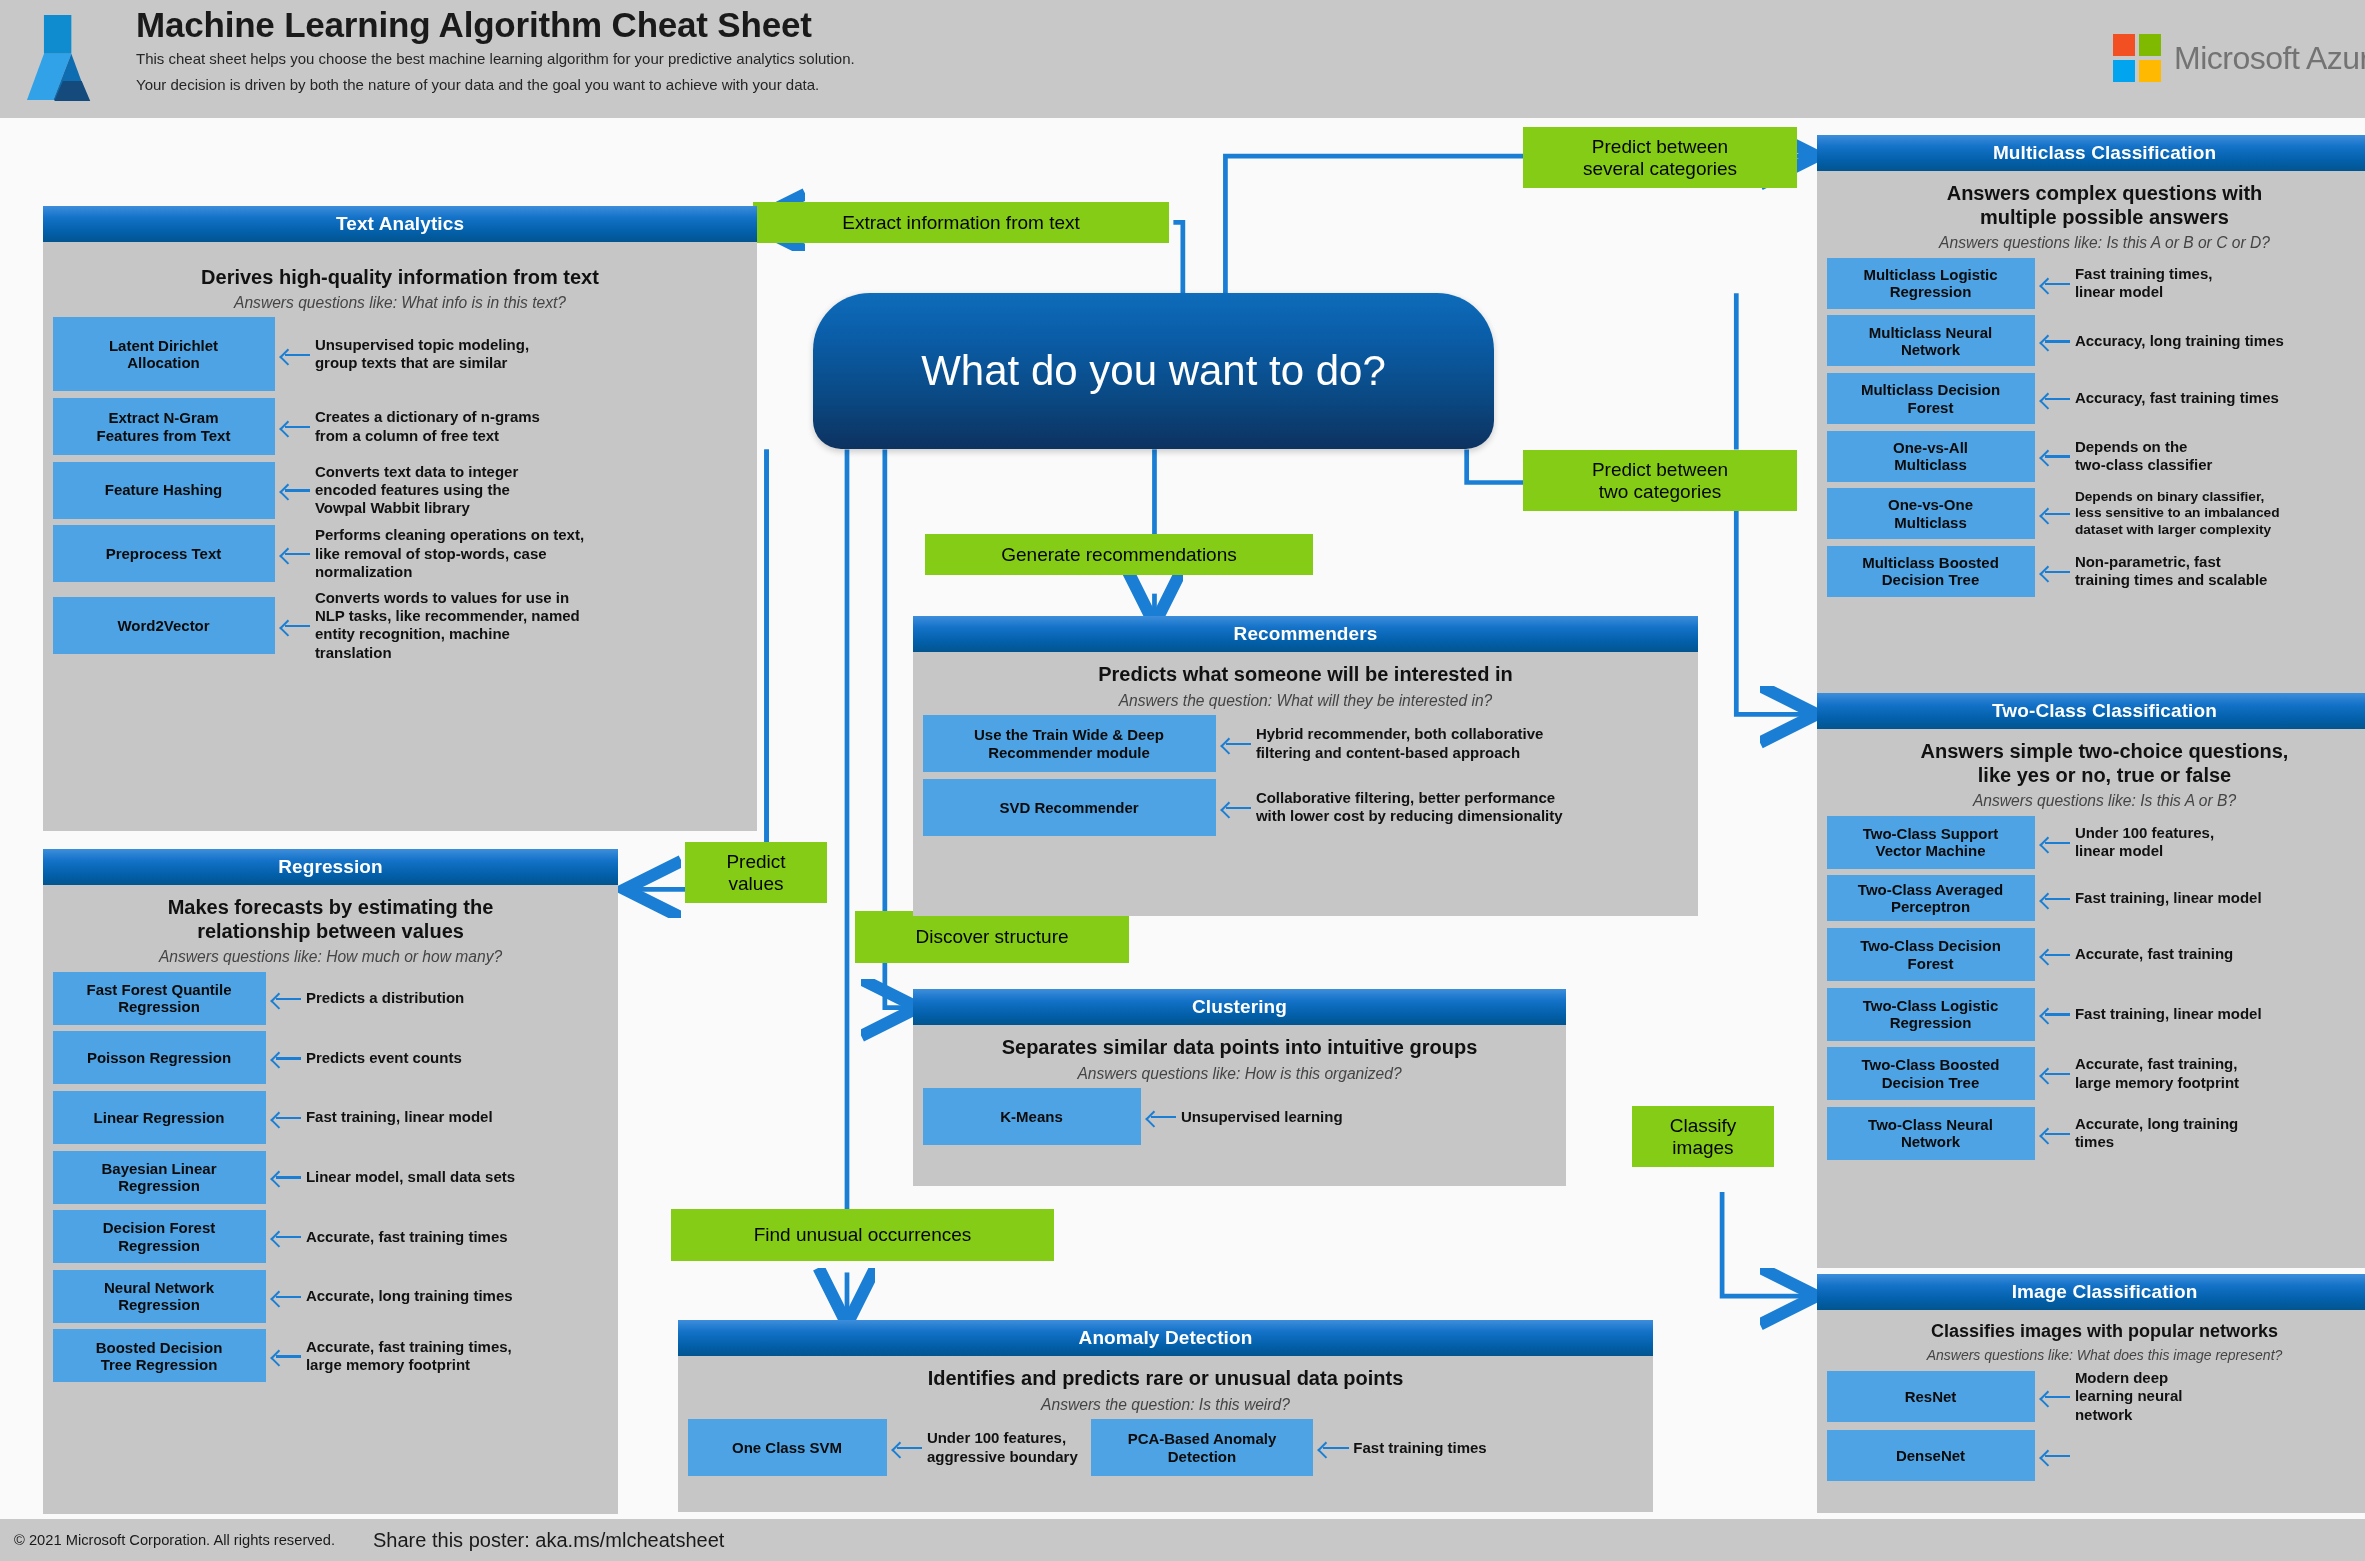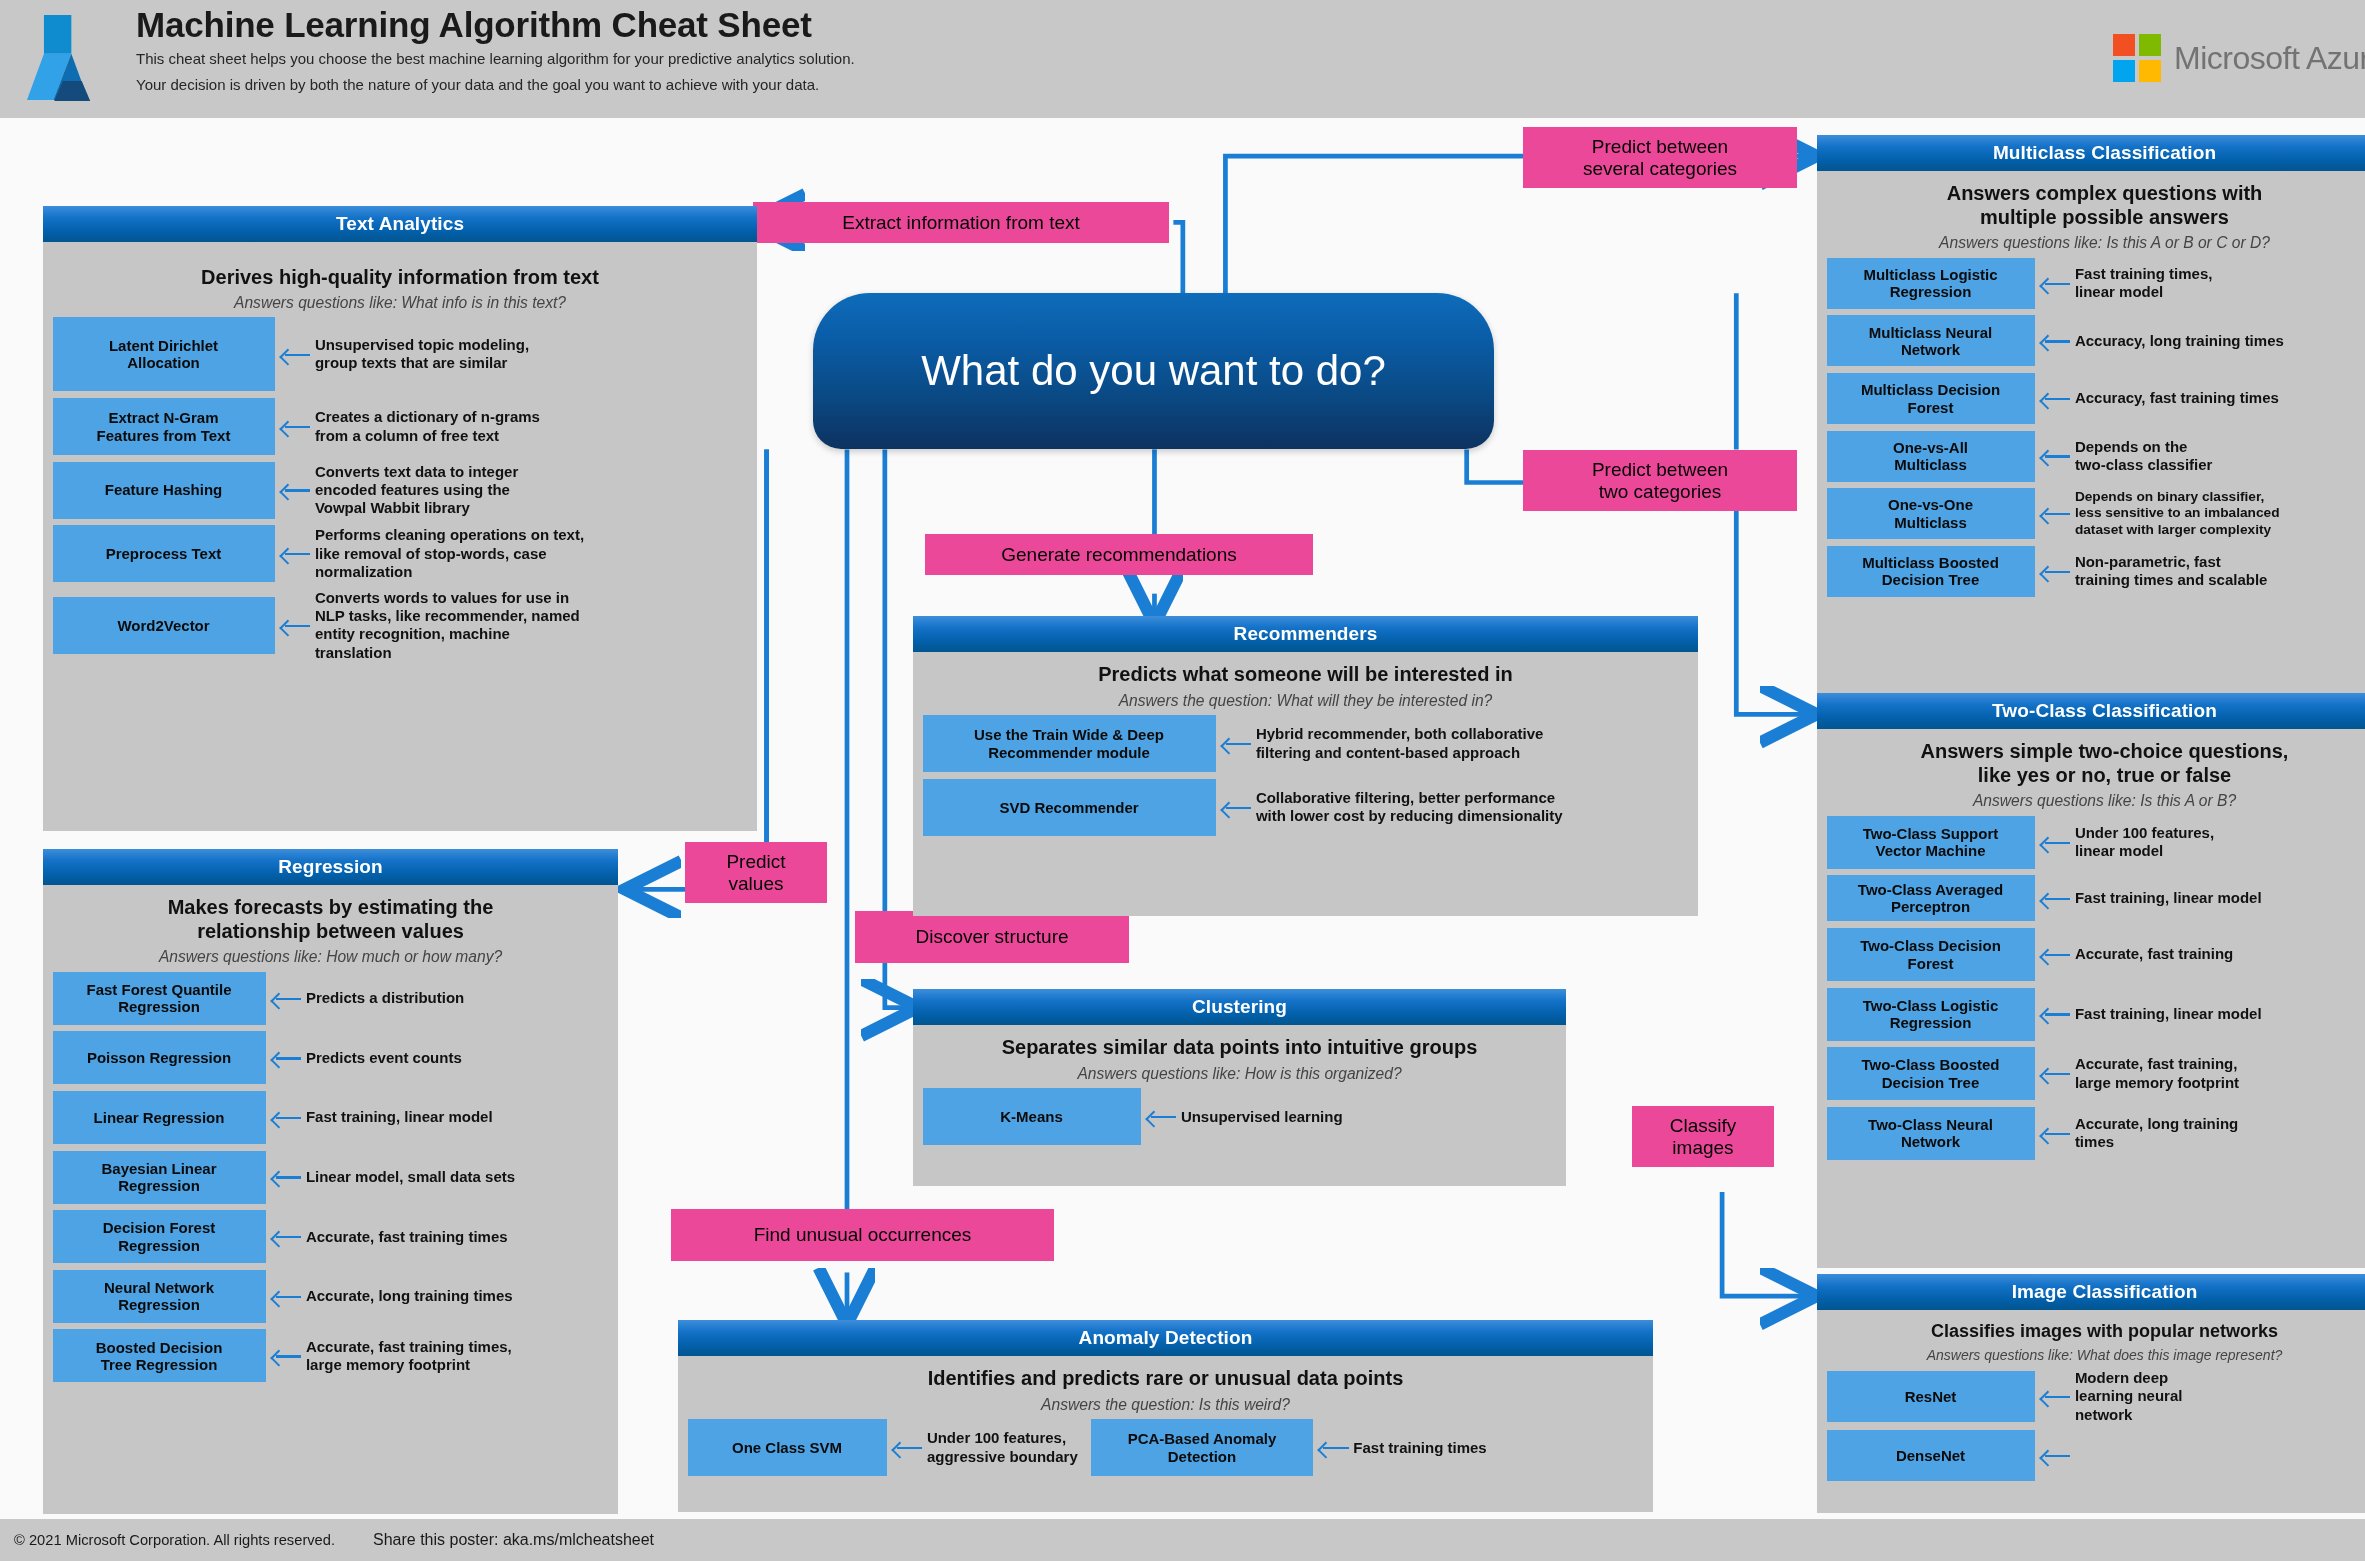--- a/index.html
+++ b/index.html
@@ -29,21 +29,21 @@
   .ms-squares { display: grid; grid-template-columns: 22px 22px; grid-template-rows: 22px 22px; gap: 3.8px; }
   .ms-squares div { width: 22px; height: 22px; }
   .ms-word { font-size: 32px; color: #737373; margin-left: 13.2px; white-space: nowrap; letter-spacing: -0.5px; }
 
   
   .footer {
     position: absolute; left: 0; bottom: 0; width: 2413px; height: 42px;
     background: #c8c8c8; display: flex; align-items: center;
   }
   .footer-text { font-size: 14.7px; color: #1a1a1a; margin-left: 14px; white-space: nowrap; }
-  .footer-share { font-size: 16px; color: #1a1a1a; margin-left: 38px; white-space: nowrap; }
+  .footer-share { font-size: 20px; color: #1a1a1a; margin-left: 38px; white-space: nowrap; }
 
   
   .panel { position: absolute; }
   .panel-head {
     height: 36px; display: flex; align-items: center; justify-content: center;
     background: linear-gradient(to bottom, #3d8edb 0%, #1472c8 32%, #0360ab 70%, #02558f 100%);
     color: #ffffff; font-size: 19px; font-weight: bold; letter-spacing: 0.1px;
   }
   .panel-body { background: #c6c6c6; padding: 8.5px 9.5px 10.4px 9.5px; }
   .panel-lead {
@@ -75,21 +75,21 @@
     position: absolute; left: 813px; top: 293px; width: 681px; height: 156px;
     background: linear-gradient(to bottom, #0e6cba 0%, #0a5ca6 30%, #0a4a85 65%, #0d3260 100%);
     border-radius: 57px 57px 28px 28px;
     display: flex; align-items: center; justify-content: center;
     color: #fff; font-size: 42px; letter-spacing: 0px;
     box-shadow: 0 2.8px 6.6px rgba(0,0,0,0.18);
   }
 
   
   .clabel {
-    position: absolute; background: #ec4899; color: #050505;
+    position: absolute; background: #84cc16; color: #050505;
     display: flex; align-items: center; justify-content: center; text-align: center;
     font-size: 19px; line-height: 1.12; padding: 3.8px 6.6px;
   }
 
   
   #wires { position: absolute; left: 0; top: 0; width: 2413px; height: 1561px; pointer-events: none; }
 </style>
 </head>
 <body>
 

